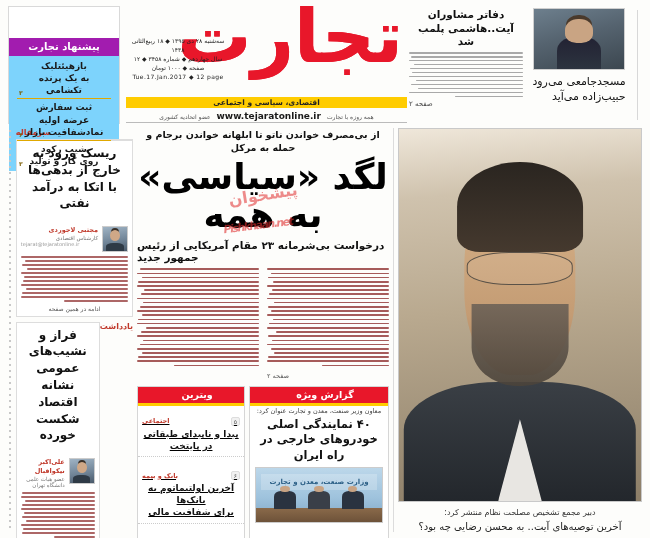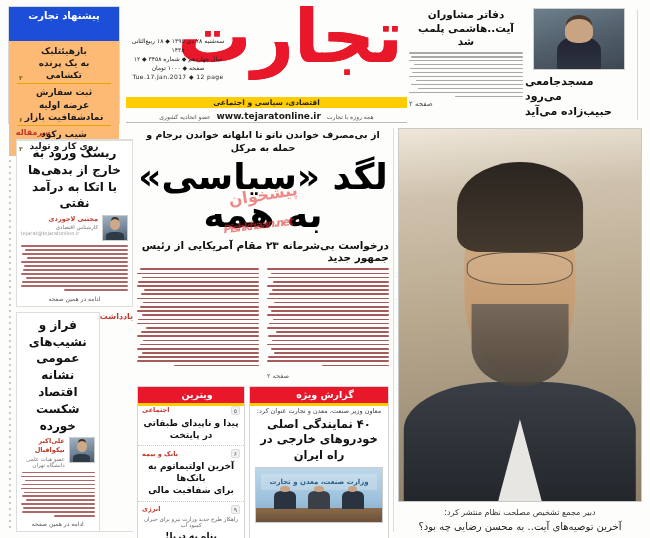--- a/index.html
+++ b/index.html
@@ -55,22 +55,22 @@
     content: "";
     position: absolute; left: 34%; top: 16%;
     width: 32%; height: 40%;
     background: #c9a483;
     border-radius: 46% 46% 40% 40%;
     box-shadow: 0 -5px 0 -1px #4a3a2c;
     z-index: 2;
   }
   .mh-cap {
     margin-top: 5px;
-    font-size: 11px; font-weight: bold;
-    color: #111; text-align: left; line-height: 1.35;
+    font-size: 11px; font-weight: normal;
+    color: #111; text-align: right; line-height: 1.35;
     letter-spacing: -.3px;
   }
 
   .mh-divider {
     width: 1px; background: #d8d8d8; margin: 4px 4px 4px 4px;
     order: 2;
   }
 
   
   .mh-mid {
@@ -133,26 +133,26 @@
   
   .promo {
     width: 112px;
     order: 6;
     margin-right: 6px;
     border: 1px solid #d9d9d9;
     display: flex; flex-direction: column;
     background: #fff;
   }
   .promo-head {
-    background: #1d4ed8; color: #fff;
+    background: #a21caf; color: #fff;
     font-size: 10px; font-weight: bold;
-    text-align: center; padding: 3px 0 20px 0;
+    text-align: center; padding: 3px 0 4px 0; margin-top: 31px;
   }
   .promo-body {
-    background: #fdba74;
+    background: #7dd3fc;
     flex: 1;
     display: flex; flex-direction: column;
     padding: 2px 8px;
   }
   .promo-item {
     flex: 1;
     display: flex; align-items: center; justify-content: center;
     text-align: center;
     font-size: 9px; font-weight: bold; color: #1a1a1a;
     line-height: 1.35;
@@ -271,42 +271,42 @@
   .wm-en {
     position: absolute; left: 48%; top: 88%;
     transform: translate(-50%,-50%) rotate(-7deg);
     color: rgba(224,46,46,.6);
     font-size: 11px; font-weight: bold; font-style: italic;
     direction: ltr; pointer-events: none; white-space: nowrap;
   }
   .lead-sub {
     margin-top: 4px;
     font-size: 10.5px; font-weight: bold; color: #111;
-    text-align: right;
+    text-align: left;
   }
   .two-col {
     display: flex; gap: 8px; margin-top: 5px; flex: 1;
     padding-bottom: 2px;
   }
   .tc { flex: 1; display: flex; flex-direction: column; gap: 2.6px; }
   .tc .fl { background: #8d2d2d; opacity: .78; }
   .tc-more { font-size: 6.5px; color: #555; margin-top: 3px; text-align: left; }
 
   
   .under { display: flex; gap: 4px; margin-top: 4px; }
   .panel { border: 1px solid #d6d6d6; background: #fff; display: flex; flex-direction: column; }
   .panel-head {
     background: #e8172a; color: #fff; font-size: 9.5px; font-weight: bold;
     text-align: center; padding: 2px 0 3px 12px;
   }
   .panel-head.yellow-under { box-shadow: 0 3px 0 0 #ffcc00; }
 
   
   .showcase { width: 108px; }
-  .sc-item { padding: 3px 4px 4px 4px; border-bottom: 1px dotted #ccc; position: relative; }
+  .sc-item { padding: 14px 4px 4px 4px; border-bottom: 1px dotted #ccc; position: relative; text-decoration: underline; }
   .sc-item:last-child { border-bottom: none; }
   .sc-tagrow { display: flex; align-items: center; justify-content: space-between; }
   .sc-tag { font-size: 6.5px; color: #c0392b; font-weight: bold; }
   .sc-pg {
     font-size: 6px; color: #555; background: #f1f1f1;
     border: 1px solid #ddd; padding: 0 2px; border-radius: 2px;
   }
   .sc-kicker { font-size: 5.5px; color: #666; margin-top: 2px; text-align: center; }
   .sc-title {
     font-size: 9px; font-weight: bold; color: #111;
@@ -361,21 +361,21 @@
   }
   .op-box {
     border: 1px solid #ddd; background: #fff; padding: 4px;
     flex: 1; display: flex; flex-direction: column;
   }
   .op-title {
     font-size: 12px; font-weight: bold; color: #111;
     text-align: center; line-height: 1.4;
   }
   .op-author {
-    margin-top: 3px; display: flex; align-items: flex-start; gap: 4px;
+    margin-top: 14px; display: flex; align-items: flex-start; gap: 4px;
   }
   .op-av {
     width: 26px; height: 26px; flex: none;
     border: 1px solid #ccc;
     background: linear-gradient(170deg,#9fb3c4 0%, #6e8295 60%, #49596a 100%);
     position: relative; overflow: hidden;
   }
   .op-av::before {
     content: ""; position: absolute; left: 28%; top: 12%;
     width: 44%; height: 46%; background: #cfa887; border-radius: 50%;

